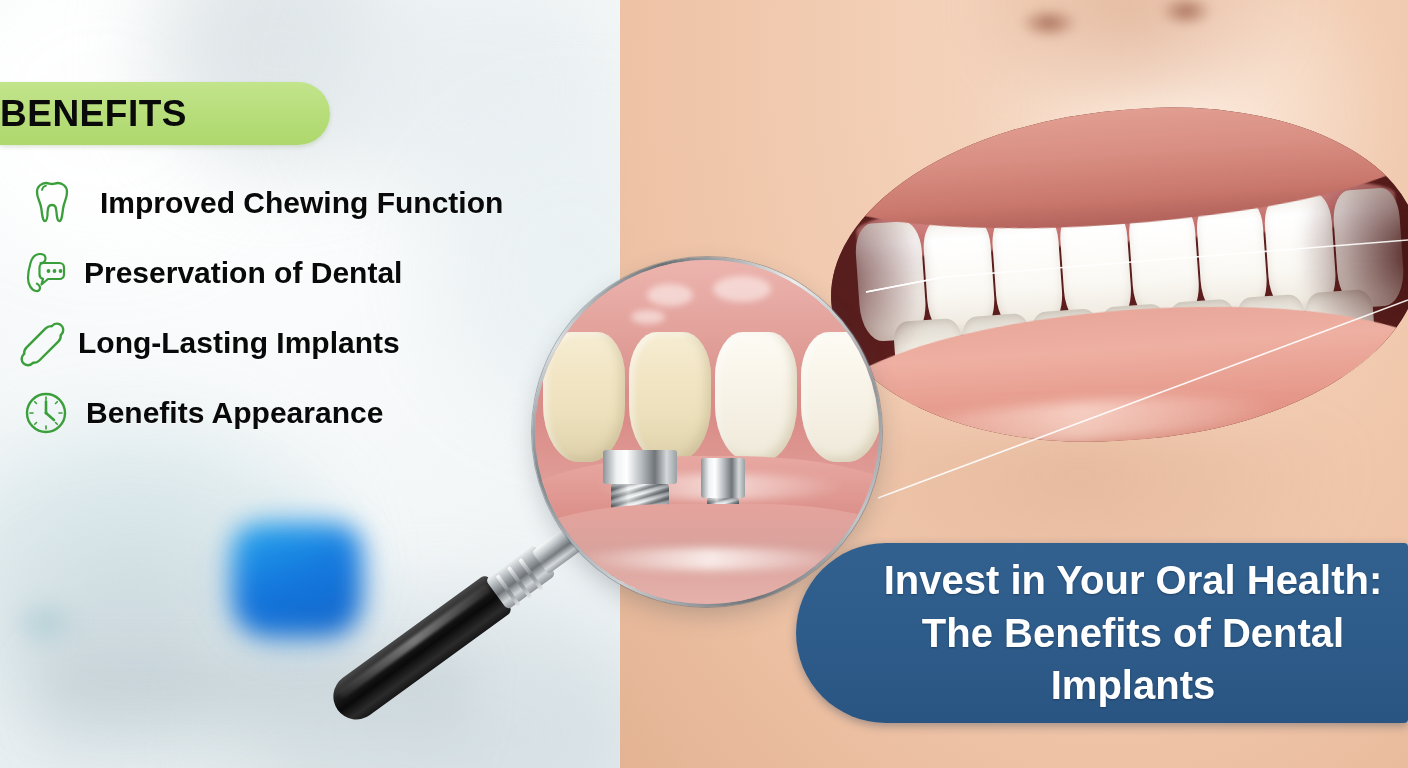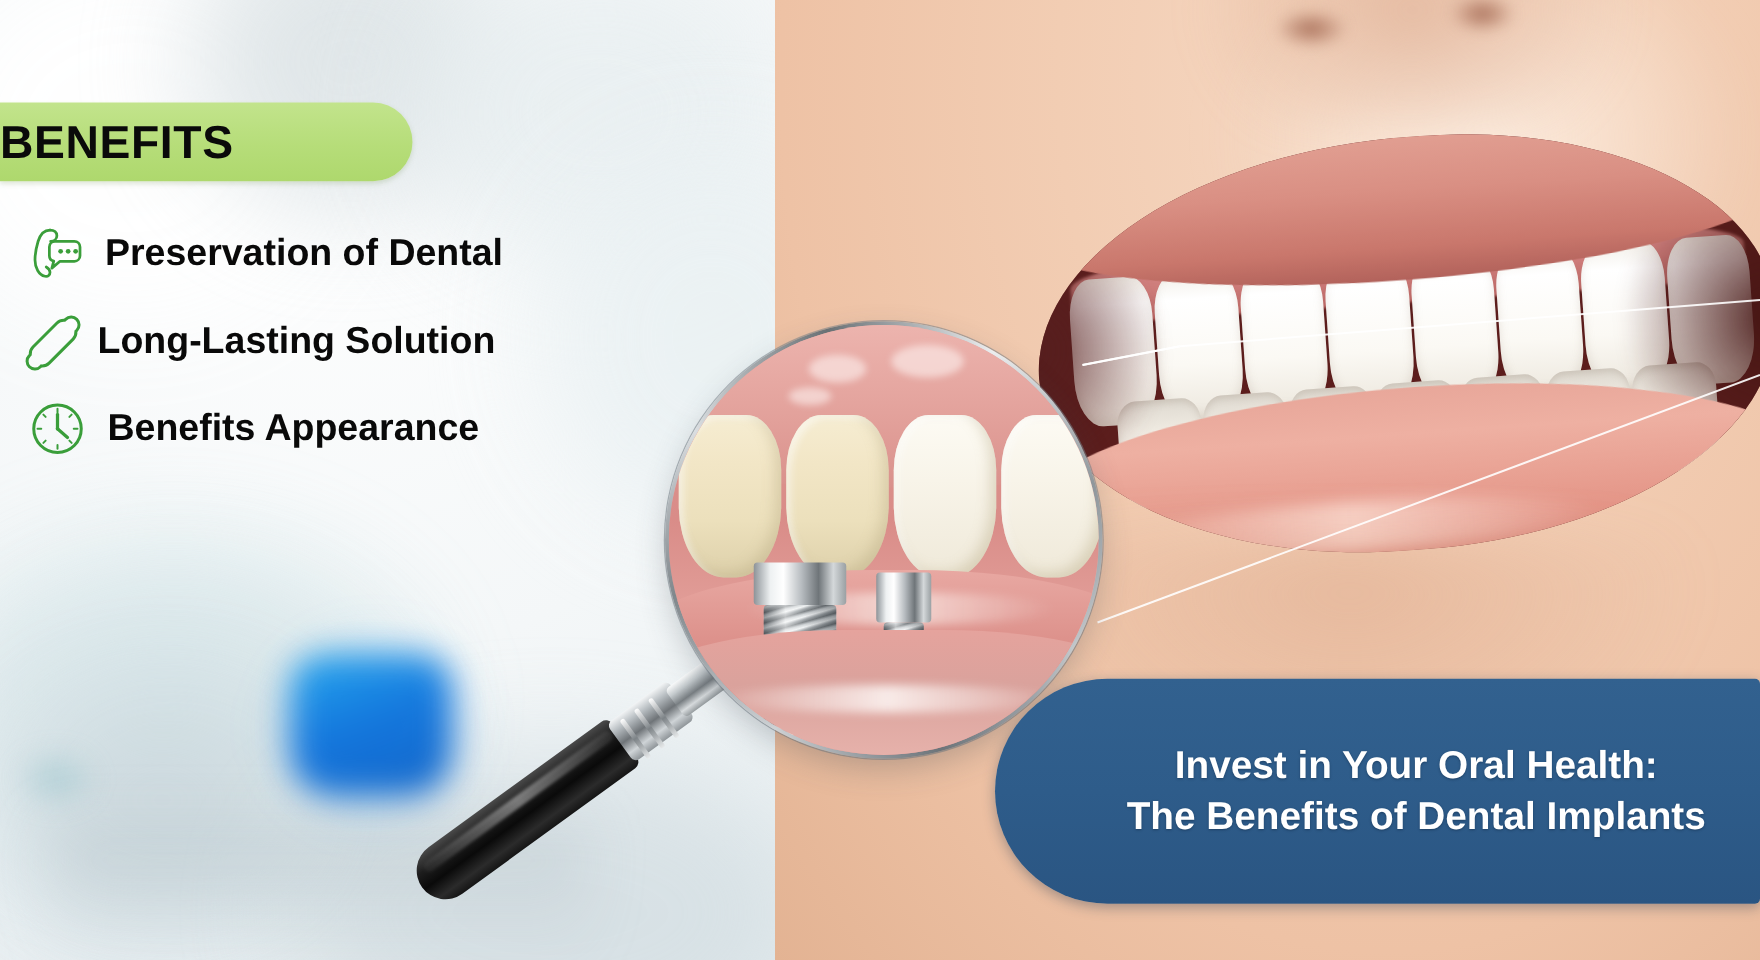--- a/index.html
+++ b/index.html
@@ -323,21 +323,21 @@
   .cta-banner {
     position:absolute; left:796px; top:543px; width:612px; height:180px;
     background:linear-gradient(180deg,#32618f 0%, #2e5c8a 50%, #2a5582 100%);
     border-radius:90px 4px 4px 90px;
     display:flex; flex-direction:column; align-items:center; justify-content:center;
     box-shadow:0 3px 10px rgba(20,45,75,.35);
   }
   .cta-banner span {
     display:block;
     color:#ffffff;
-    font-size:31px; font-weight:bold;
+    font-size:40px; font-weight:bold;
     line-height:1.32;
     text-align:center;
     text-shadow:0 1px 2px rgba(10,30,55,.45);
     padding-left:62px;
   }
 </style>
 </head>
 <body>
 
 <div id="stage">
@@ -451,20 +451,29 @@
       <div class="lens-bottom-hi"></div>
     </div>
   </div>
 
   <div class="benefits-pill">
     <h1>BENEFITS</h1>
   </div>
 
   <div class="benefit-list">
 
+    <div class="benefit-row r1">
+      <span class="benefit-icon">
+        <svg width="44" height="48" viewBox="0 0 44 48">
+          <path d="M9 13c0-6 5-9 9-9 2.5 0 4 1 6 1s3.5-1 6-1c4 0 9 3 9 9 0 7-3 9-4 17-.7 5.6-1.3 12-3.6 12-2.2 0-2.6-5-3-9.5-.4-4.3-1-6.5-4.4-6.5s-4 2.2-4.4 6.5C19.6 37 19.2 42 17 42c-2.3 0-2.9-6.4-3.6-12C12.4 22 9 20 9 13z" fill="none" stroke="#3a9e3a" stroke-width="2.3"></path>
+          <path d="M14 11c.4-2.6 2.2-4 4-4.4" fill="none" stroke="#3a9e3a" stroke-width="1.8" stroke-linecap="round"></path>
+        </svg>
+      </span>
+      <span class="benefit-label">Improved Chewing Function</span>
+    </div>
 
 
     <div class="benefit-row r3">
       <span class="benefit-icon">
         <svg width="52" height="48" viewBox="0 0 52 48">
           <path d="M20 5c-5 0-8 4-9.5 9C9 19 8 24 8 29c0 6 3 12 8 13 2.5.5 4-1 4-3.2 0-2-1.4-3.2-3-4.2" fill="none" stroke="#3a9e3a" stroke-width="2.2" stroke-linecap="round" stroke-linejoin="round"></path>
           <path d="M20 5c3.5 0 5.5 2 5.5 4.5S23.5 14 20.5 14" fill="none" stroke="#3a9e3a" stroke-width="2.2" stroke-linecap="round"></path>
           <path d="M24 14h15.5c2.5 0 4.5 2 4.5 4.5v7c0 2.5-2 4.5-4.5 4.5H28l-6.5 5.5 1.5-5.6c-2.2-.6-3.5-2.4-3.5-4.4v-7c0-2.5 2-4.5 4.5-4.5z" fill="none" stroke="#3a9e3a" stroke-width="2.2" stroke-linejoin="round"></path>
           <circle cx="28.5" cy="22" r="1.9" fill="#3a9e3a"></circle>
           <circle cx="34.5" cy="22" r="1.9" fill="#3a9e3a"></circle>
@@ -473,21 +482,21 @@
       </span>
       <span class="benefit-label">Preservation of Dental</span>
     </div>
 
     <div class="benefit-row r4">
       <span class="benefit-icon">
         <svg width="54" height="50" viewBox="0 0 54 50">
           <path d="M37.5 7.5c2.6-2.6 6.6-2.3 8.9 0 2.3 2.3 2.6 6.3 0 8.9-.2.2-.4.4-.7.6.2 2.3-.5 4.6-2.2 6.3L24.3 42.5c-1.7 1.7-4 2.4-6.3 2.2-.2.3-.4.5-.6.7-2.6 2.6-6.6 2.3-8.9 0-2.3-2.3-2.6-6.3 0-8.9.2-.2.4-.4.7-.6-.2-2.3.5-4.6 2.2-6.3L30.6 10.4c1.7-1.7 4-2.4 6.3-2.2.2-.3.4-.5.6-.7z" fill="none" stroke="#3a9e3a" stroke-width="2.4" stroke-linejoin="round"></path>
         </svg>
       </span>
-      <span class="benefit-label">Long-Lasting Solution</span>
+      <span class="benefit-label">Long-Lasting Implants</span>
     </div>
 
     <div class="benefit-row r5">
       <span class="benefit-icon">
         <svg width="48" height="48" viewBox="0 0 48 48">
           <circle cx="24" cy="24" r="19" fill="none" stroke="#3a9e3a" stroke-width="2.4"></circle>
           <g stroke="#3a9e3a" stroke-width="1.6" stroke-linecap="round">
             <line x1="24" y1="8" x2="24" y2="11"></line>
             <line x1="24" y1="37" x2="24" y2="40"></line>
             <line x1="8" y1="24" x2="11" y2="24"></line>

